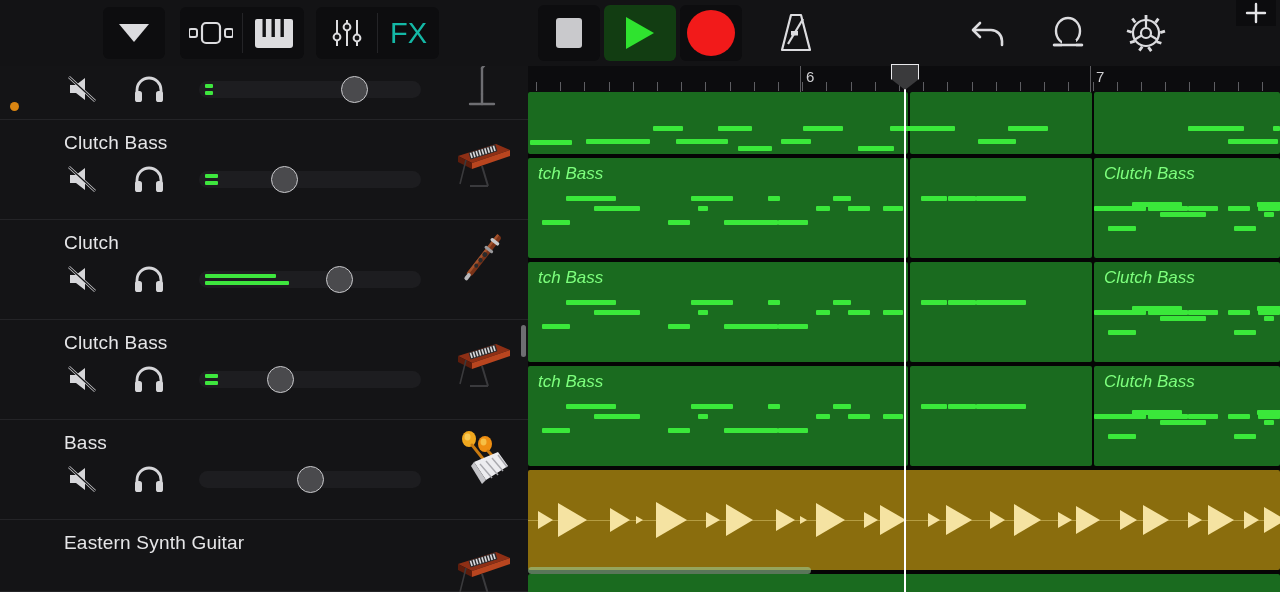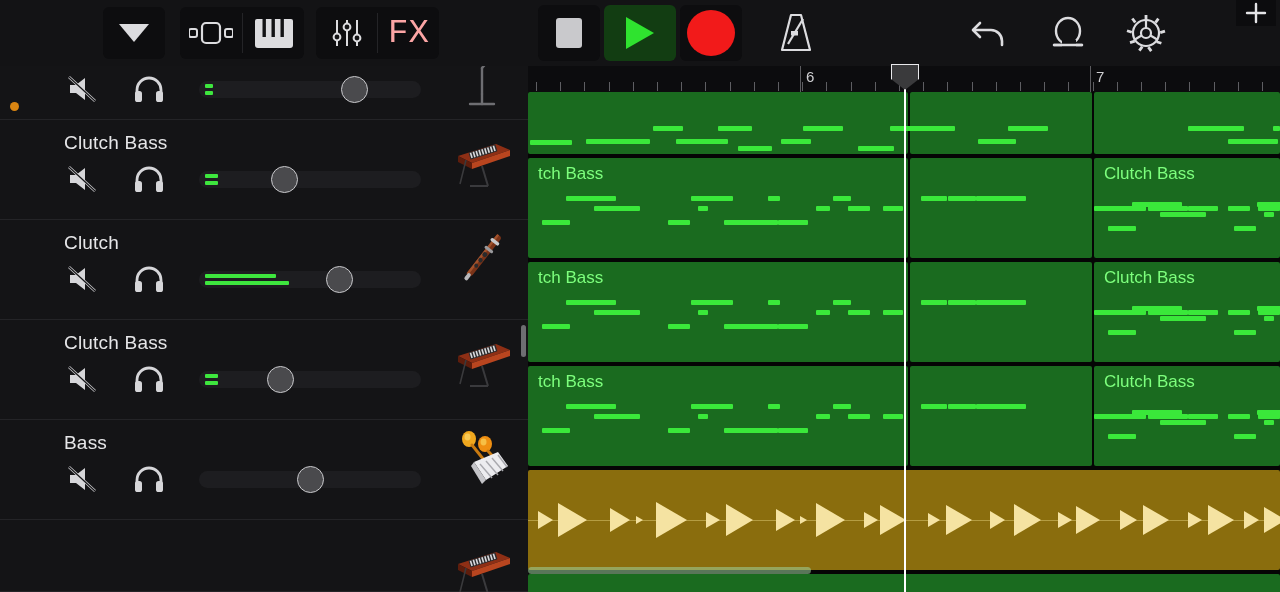--- a/index.html
+++ b/index.html
@@ -85,21 +85,21 @@
   .lane { position: relative; width: 752px; background: #050505; }
   .region {
     position: absolute; top: 0; height: 100%;
     background: #1a6b1f;
     border-radius: 2px;
     overflow: hidden;
   }
   .region.audio { background: #8a6d0d; }
   .reg-label {
     position: absolute; left: 10px; top: 6px;
-    color: #7dff7d; font-size: 17px; white-space: nowrap;
+    color: #7dff7d; font-size: 17px; white-space: nowrap; font-style: italic;
   }
   .note { position: absolute; height: 5px; background: #3ae83a; border-radius: 1px; }
   .wave-tri { position: absolute; }
   .wave-mid { position: absolute; height: 1px; background: #d9c470; opacity: .55; }
 
   
   .playhead { position: absolute; top: 0; width: 2px; background: #fff; z-index: 40; }
   .ph-head {
     position: absolute; z-index: 41; width: 28px; height: 26px;
     background: #3a3a3c; border: 1.6px solid #e9e9ec;
@@ -154,21 +154,21 @@
           <line x1="5" y1="2" x2="5" y2="28" stroke="#dcdcdf" stroke-width="2"></line>
           <line x1="15" y1="2" x2="15" y2="28" stroke="#dcdcdf" stroke-width="2"></line>
           <line x1="25" y1="2" x2="25" y2="28" stroke="#dcdcdf" stroke-width="2"></line>
           <circle cx="5" cy="19" r="3.4" fill="#131315" stroke="#dcdcdf" stroke-width="2"></circle>
           <circle cx="15" cy="9" r="3.4" fill="#131315" stroke="#dcdcdf" stroke-width="2"></circle>
           <circle cx="25" cy="20" r="3.4" fill="#131315" stroke="#dcdcdf" stroke-width="2"></circle>
         </svg>
       </div>
       <div class="seg-div"></div>
       <div style="width:61px;height:52px;">
-        <span style="color:#fca5a5;font-size:34px;letter-spacing:0px;font-family:Liberation Mono, monospace;">FX</span>
+        <span style="color:#14b8a6;font-size:29px;letter-spacing:0px;">FX</span>
       </div>
     </div>
 
     <div class="tb-btn" style="position:absolute;left:538px;top:5px;width:62px;height:56px;">
       <svg class="ico" width="26" height="30" viewBox="0 0 26 30">
         <rect x="0" y="0" width="26" height="30" rx="3" fill="#c9c9cc"></rect>
       </svg>
     </div>
 
     <div class="tb-btn" style="position:absolute;left:604px;top:5px;width:72px;height:56px;background:#123d12;">
@@ -432,20 +432,21 @@
         <g stroke="#a8a8ad" stroke-width="1.4">
           <line x1="28" y1="38" x2="40" y2="52"></line>
           <line x1="34" y1="35" x2="46" y2="49"></line>
           <line x1="40" y1="32" x2="51" y2="45"></line>
           <line x1="46" y1="29" x2="55" y2="41"></line>
         </g>
       </g>
           </svg></div>
       </div>
       <div class="trk-head" style="height: 72px;">
+        <div class="trk-name">Eastern Synth Guitar</div>
         <div class="instr" style="top: 14px;"><svg width="62" height="62" viewBox="0 0 62 62">
       <g>
         <path d="M6 30 L44 18 L58 24 L20 37 Z" fill="#8e2f15"></path>
         <path d="M6 30 L20 37 L20 43 L6 36 Z" fill="#5e1d0c"></path>
         <path d="M20 37 L58 24 L58 30 L20 43 Z" fill="#b8451f"></path>
         <rect x="17" y="22.5" width="28" height="7" fill="#2a2a2c" transform="rotate(-17 31 26)"></rect>
         <g fill="#d9d9dc" transform="rotate(-17 31 26)">
           <rect x="18" y="23" width="1.6" height="5.6"></rect>
                 <rect x="21" y="23" width="1.6" height="5.6"></rect>
           <rect x="24" y="23" width="1.6" height="5.6"></rect>

